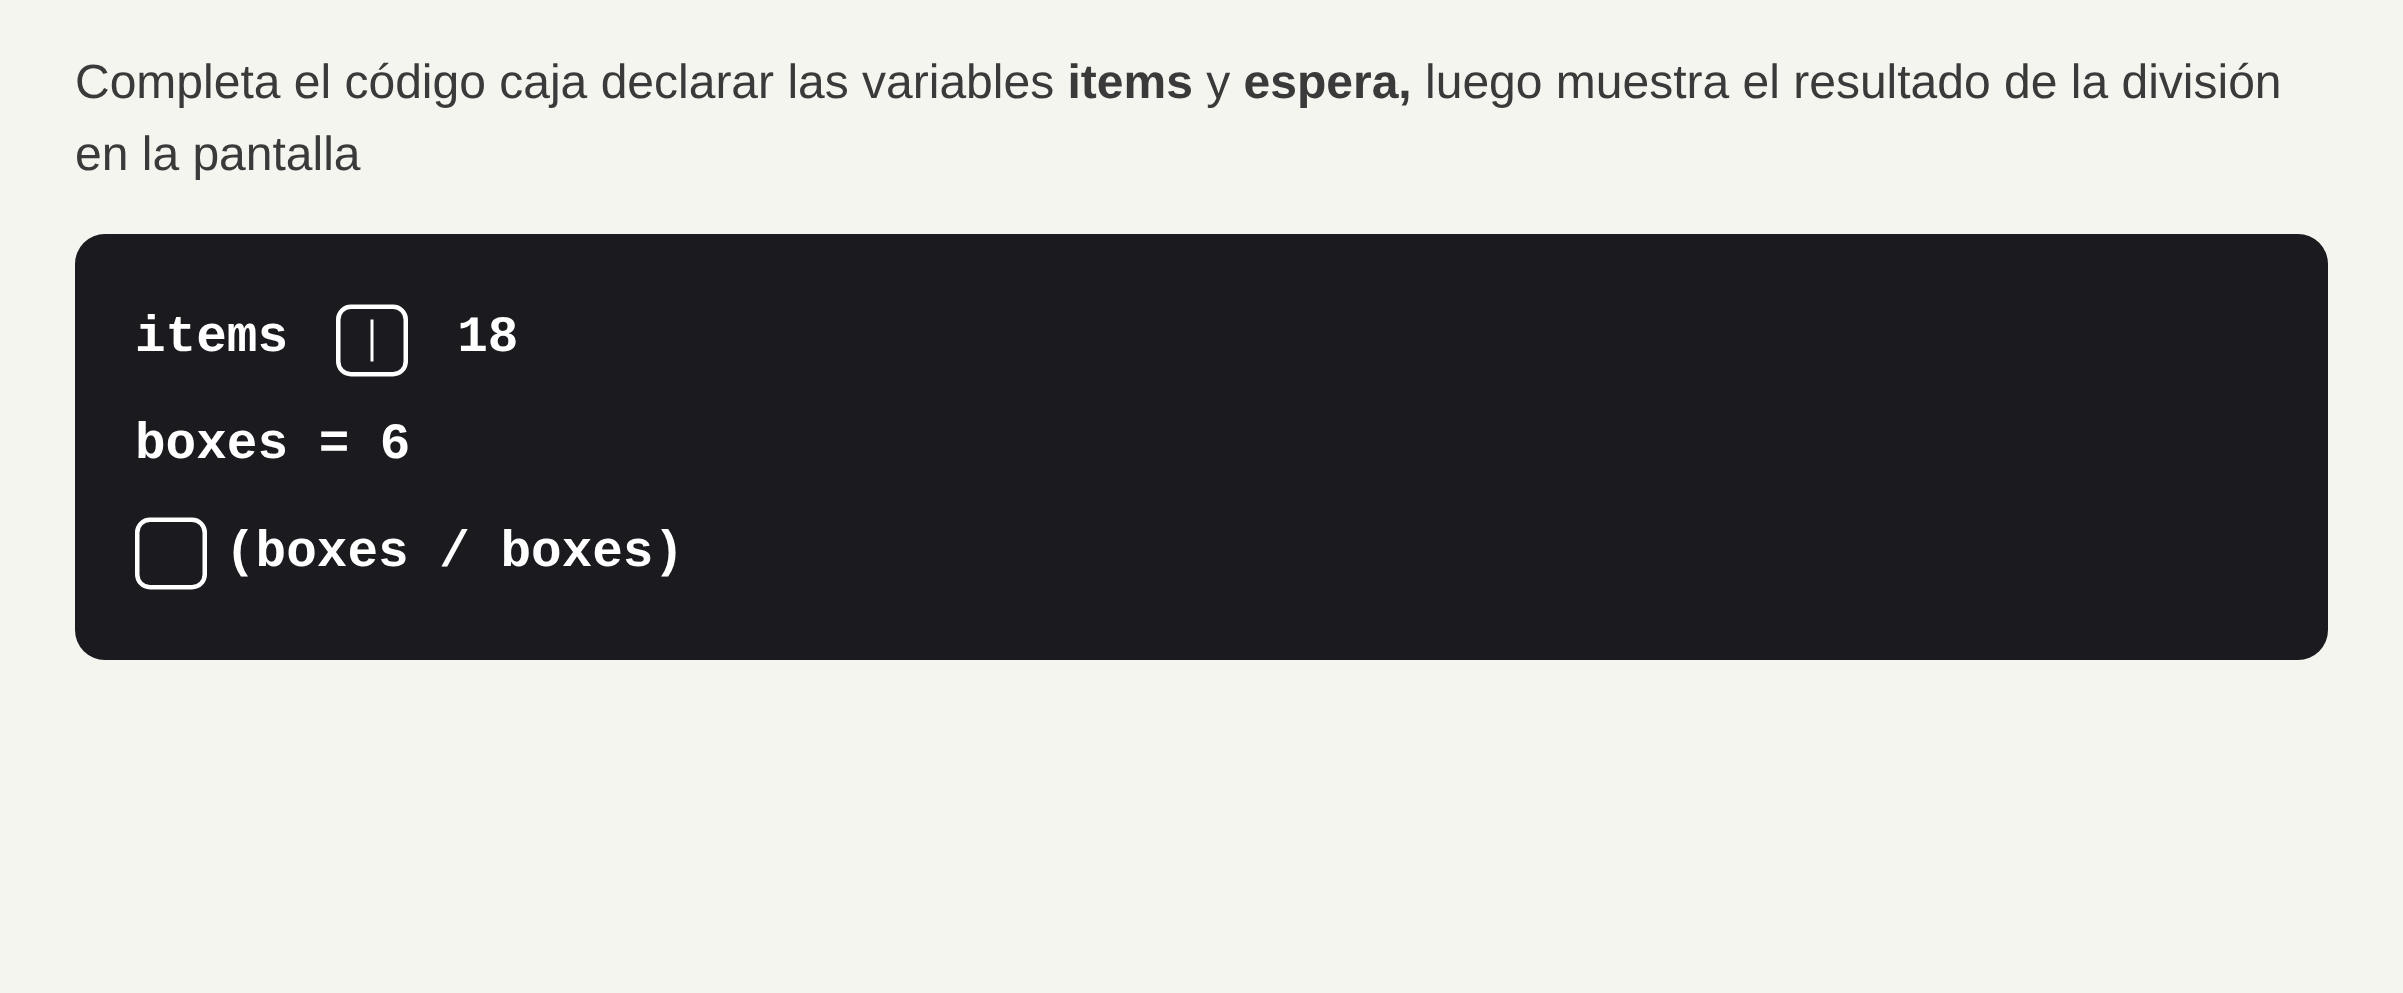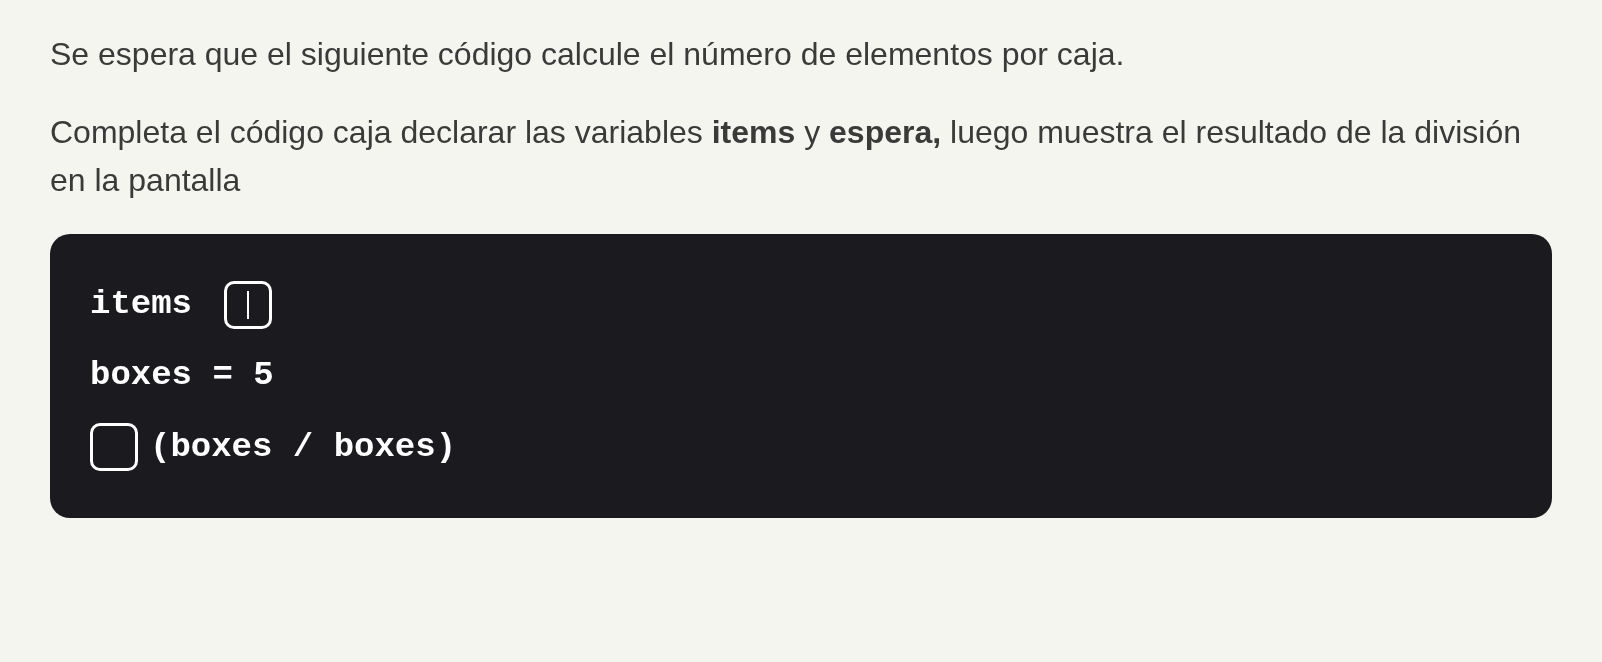--- a/index.html
+++ b/index.html
@@ -69,33 +69,33 @@
       width: 2px;
       height: 28px;
       background: #ffffff;
       vertical-align: middle;
     }
   </style>
 </head>
 <body>
 
 <div class="instruction-text">
-  <p>Se espera que el siguiente código calcule el número de elementos por caja.</p>
   <p>
     <span>Completa el código caja declarar las variables </span><b>items</b><span> y </span><b>espera,</b><span> luego muestra el resultado de la división en la pantalla</span>
   </p>
 </div>
 
 <div class="code-block">
   <div class="code-line">
     <span class="code-text">items </span>
     <span class="blank-box small" contenteditable="true" style="">
         <span class="cursor-line"></span>
       </span>
+    <span class="code-text"> 18</span>
   </div>
   <div class="code-line">
-    <span class="code-text">boxes = 5</span>
+    <span class="code-text">boxes = 6</span>
   </div>
   <div class="code-line">
     <span class="blank-box small" contenteditable="true" style=""></span>
     <span class="code-text">(boxes / boxes)</span>
   </div>
 </div>
 
 </body></html>

